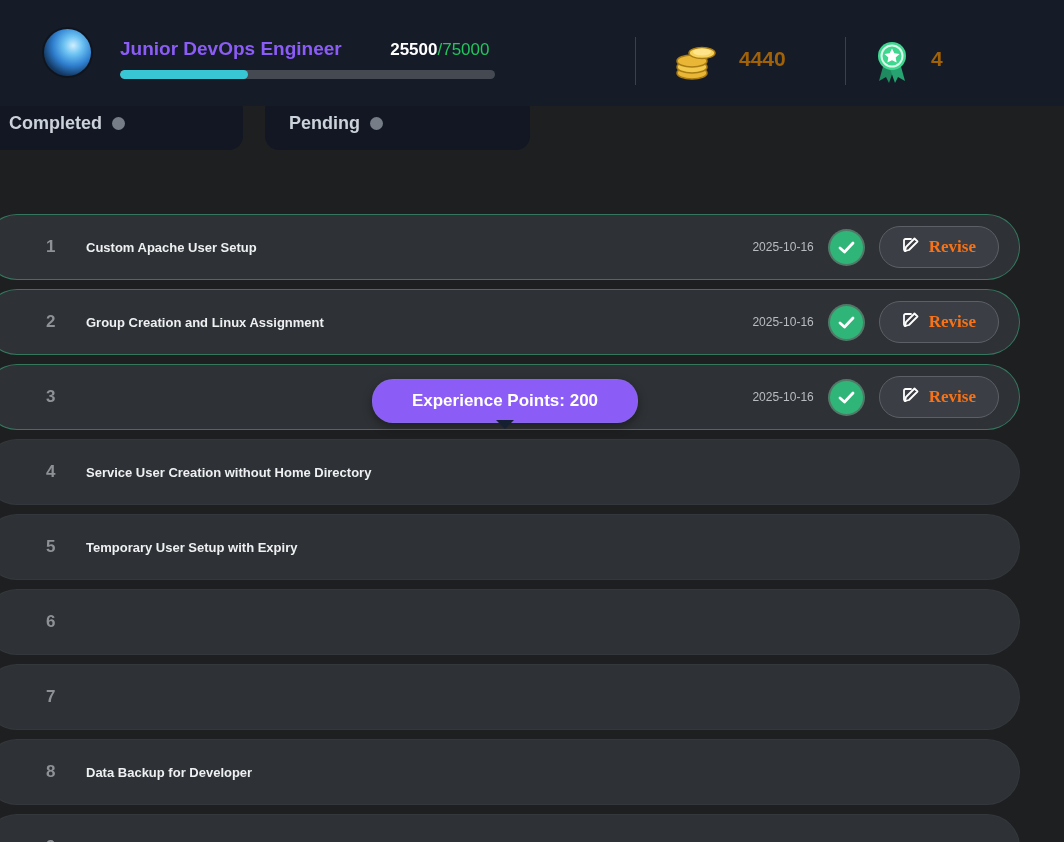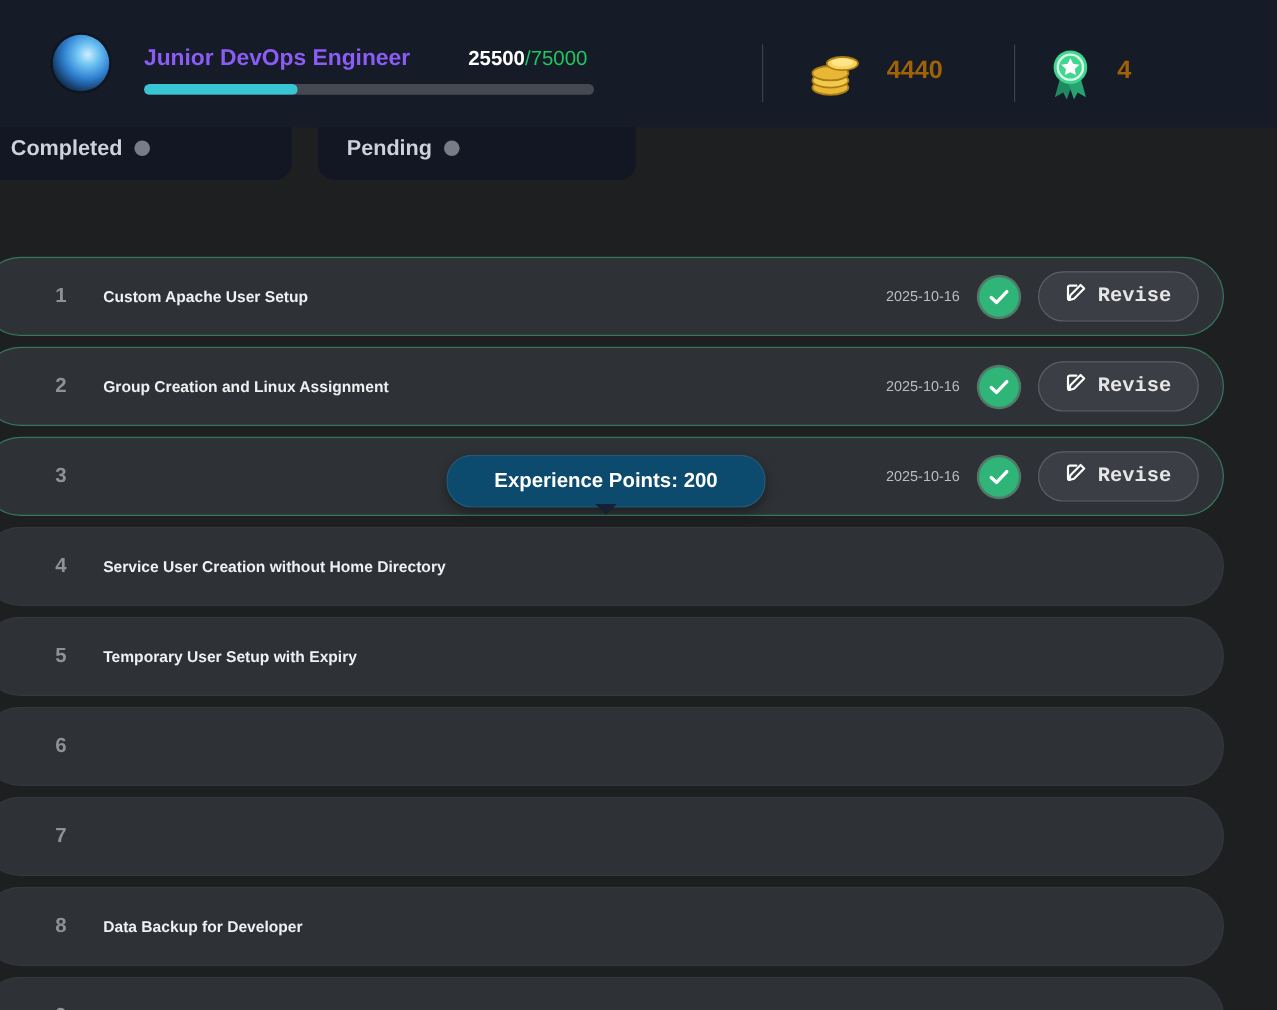--- a/index.html
+++ b/index.html
@@ -73,30 +73,30 @@
   .check-badge {
     width: 33px; height: 33px; border-radius: 50%;
     background: #2fb577;
     box-shadow: 0 0 0 2px rgba(134, 230, 182, 0.40);
     display: flex; align-items: center; justify-content: center;
     flex: 0 0 auto;
   }
   .revise-btn {
     height: 42px; border-radius: 21px;
     background: #3b3e44; border: 1.5px solid #5c6066;
-    color: #e5e5e5; font-size: 17px; font-weight: 700;
+    color: #f97316; font-size: 17px; font-weight: 700;
     display: flex; align-items: center; gap: 9px;
     padding: 0 22px; cursor: pointer;
-    font-family: Liberation Mono, monospace;
+    font-family: Liberation Serif, serif;
   }
 
   
   .tooltip {
     position: absolute; left: 372px; top: 379px; width: 266px; height: 44px;
-    background: #0c4a6e; border: 1px solid rgba(125,145,175,0.22);
+    background: #8b5cf6; border: 1px solid rgba(125,145,175,0.22);
     border-radius: 21px; z-index: 20;
     display: flex; align-items: center; justify-content: center;
     color: #ffffff; font-size: 17px; font-weight: 700;
     box-shadow: 0 4px 10px rgba(0,0,0,0.35);
   }
   .tooltip::after {
     content: ""; position: absolute; left: 50%; bottom: -16px;
     transform: translateX(-50%);
     border: 9px solid transparent; border-top-color: #152033;
   }

